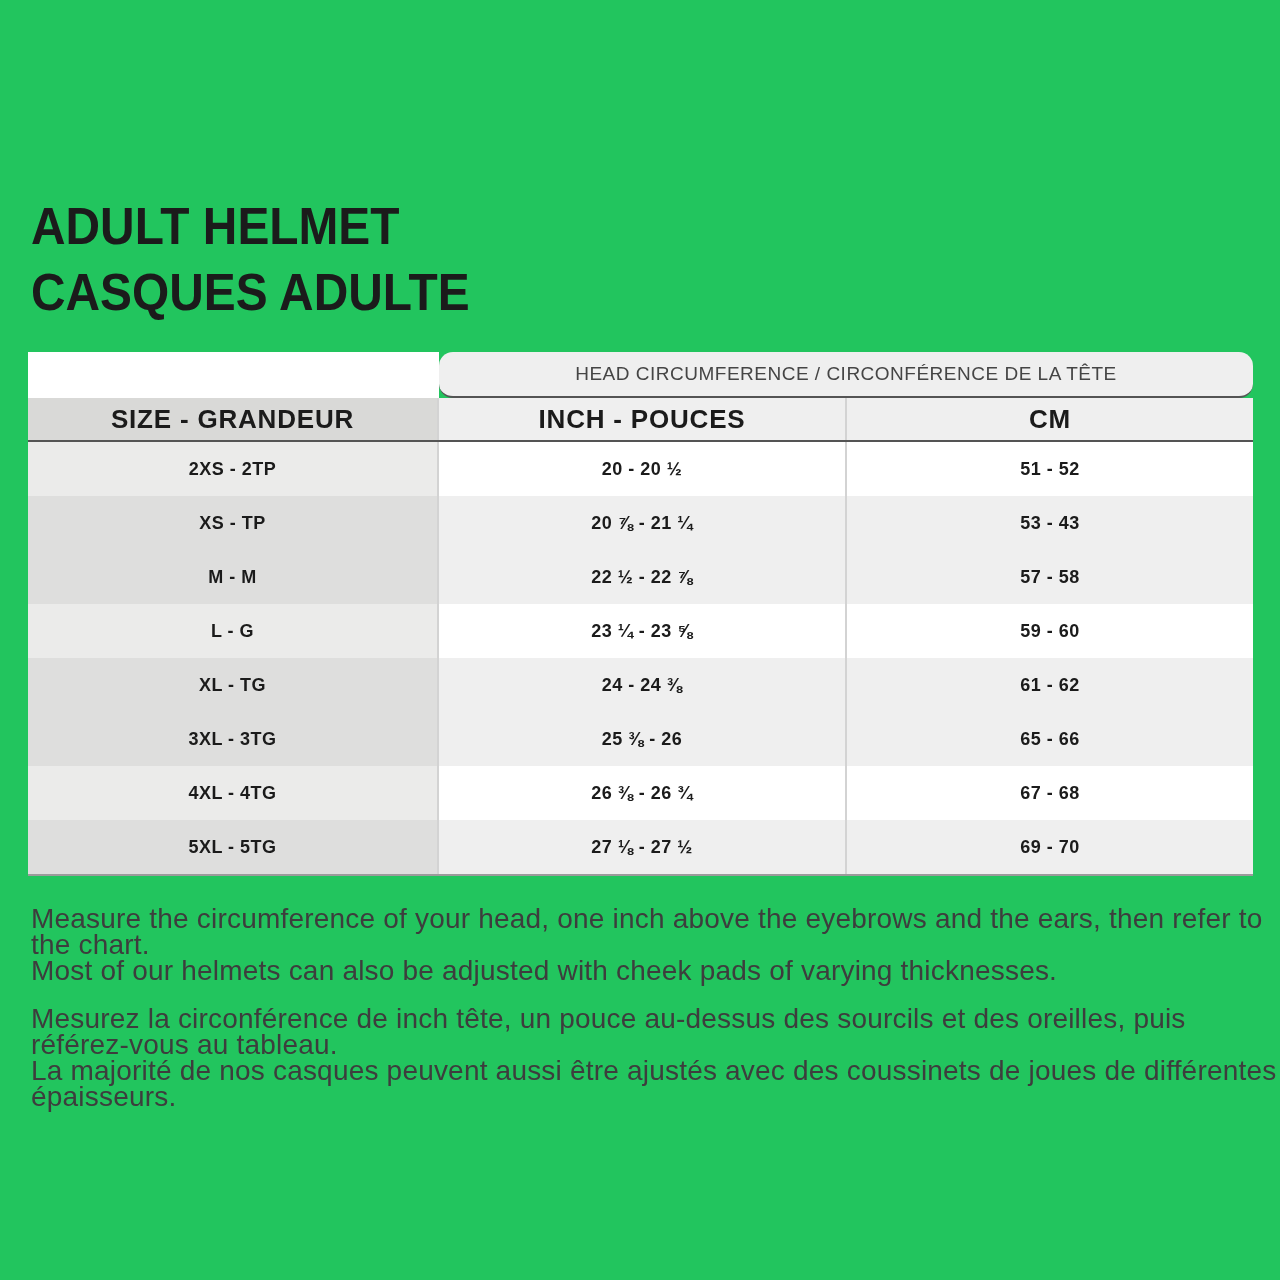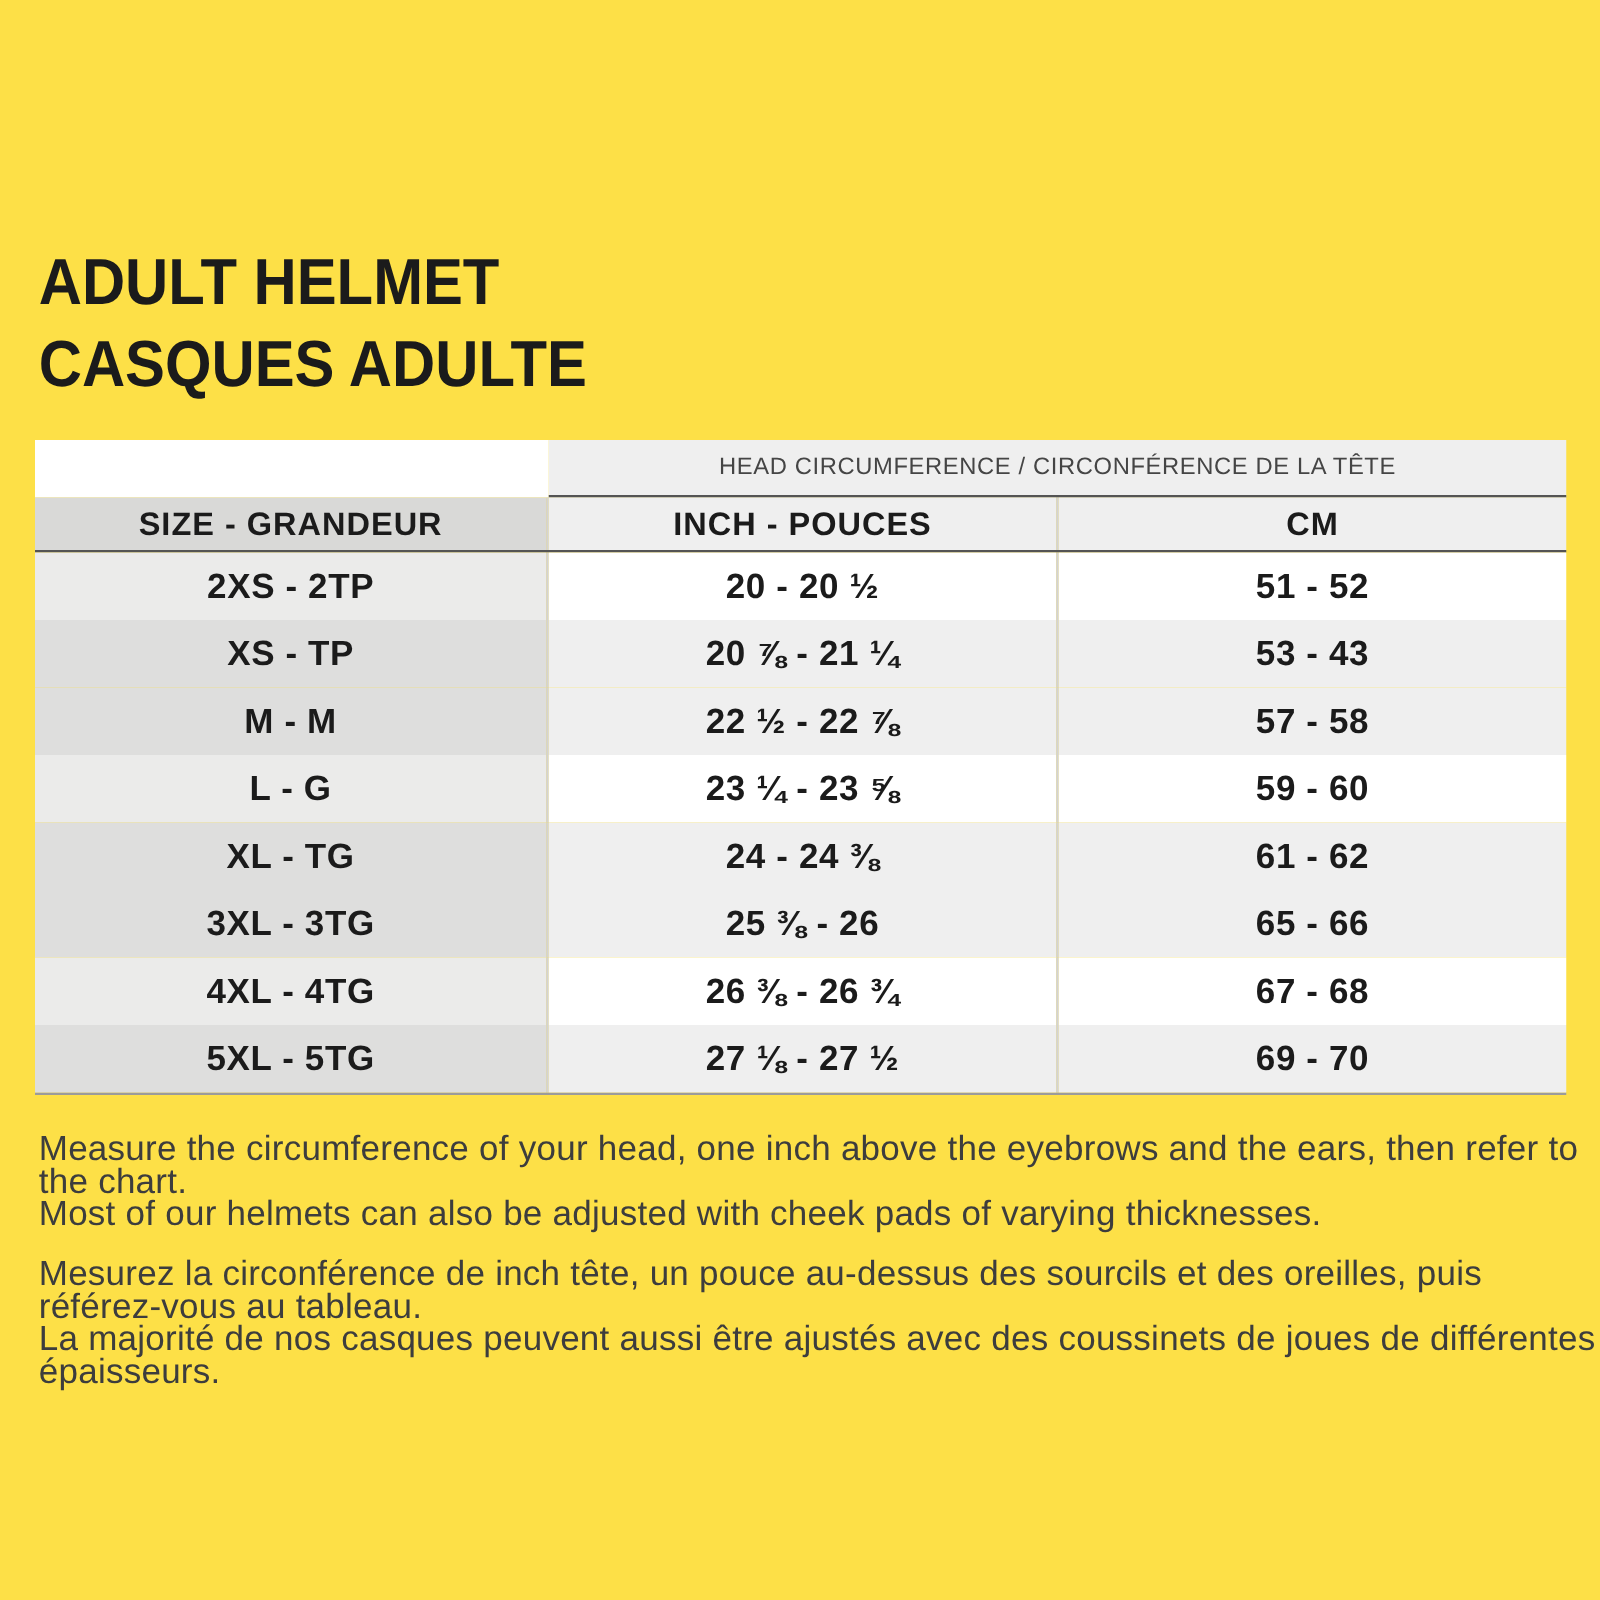--- a/index.html
+++ b/index.html
@@ -1,20 +1,20 @@
 <!DOCTYPE html>
 <html style="--rule-dark: #545454; --rule-bottom: #9b9b9b; --band-bg: #efefef; --size-header-bg: #d9d9d7; --size-row-light: #ebebea; --size-row-dark: #dededd; --val-row-light: #ffffff; --val-row-dark: #efefef; --divider: #d3d3d3; --text-dark: #1b1b1b; --footer-text: #3d3d3d;"><head>
 <meta charset="utf-8">
 <style>
   html, body { margin: 0; padding: 0; background: #ffffff; }
   .page {
     position: relative;
     width: 1280px;
     height: 1280px;
-    background: #fde047;
+    background: #22c55e;
     font-family: "Liberation Sans", "DejaVu Sans", sans-serif;
     overflow: hidden;
   }
 
   
   .title-block { margin: 193px 0 0 31px; }
   .title-line {
     font-size: 52px;
     font-weight: 800;
     color: var(--text-dark);
@@ -35,41 +35,42 @@
   .band-row { display: grid; grid-template-columns: 411px 814px; height: 46px; }
   .band-spacer { background: #ffffff; }
   .band-cell {
     background: var(--band-bg);
     border-bottom: 2px solid var(--rule-dark);
     display: flex; align-items: center; justify-content: center;
     font-size: 19px;
     letter-spacing: 0.5px;
     color: #454545;
     white-space: nowrap;
+    border-radius: 14px;
   }
 
   .hrow {
     display: grid;
     grid-template-columns: 409px 2px 406px 2px 406px;
     height: 44px;
     border-bottom: 2px solid var(--rule-dark);
   }
   .trow {
     display: grid;
     grid-template-columns: 409px 2px 406px 2px 406px;
     height: 54px;
   }
   .cell {
     display: flex; align-items: center; justify-content: center;
     font-weight: 700;
     color: var(--text-dark);
     white-space: nowrap;
   }
   .hrow .cell { font-size: 26px; letter-spacing: 0.8px; }
-  .trow .cell { font-size: 28px; letter-spacing: 0.5px; }
+  .trow .cell { font-size: 18px; letter-spacing: 0.5px; }
   .hrow .size-h { background: var(--size-header-bg); }
   .hrow .val-h  { background: var(--band-bg); }
   .vdiv { background: var(--divider); }
 
   .trow.light .size { background: var(--size-row-light); }
   .trow.light .val  { background: var(--val-row-light); }
   .trow.dark  .size { background: var(--size-row-dark); }
   .trow.dark  .val  { background: var(--val-row-dark); text-align: center; }
 
   

